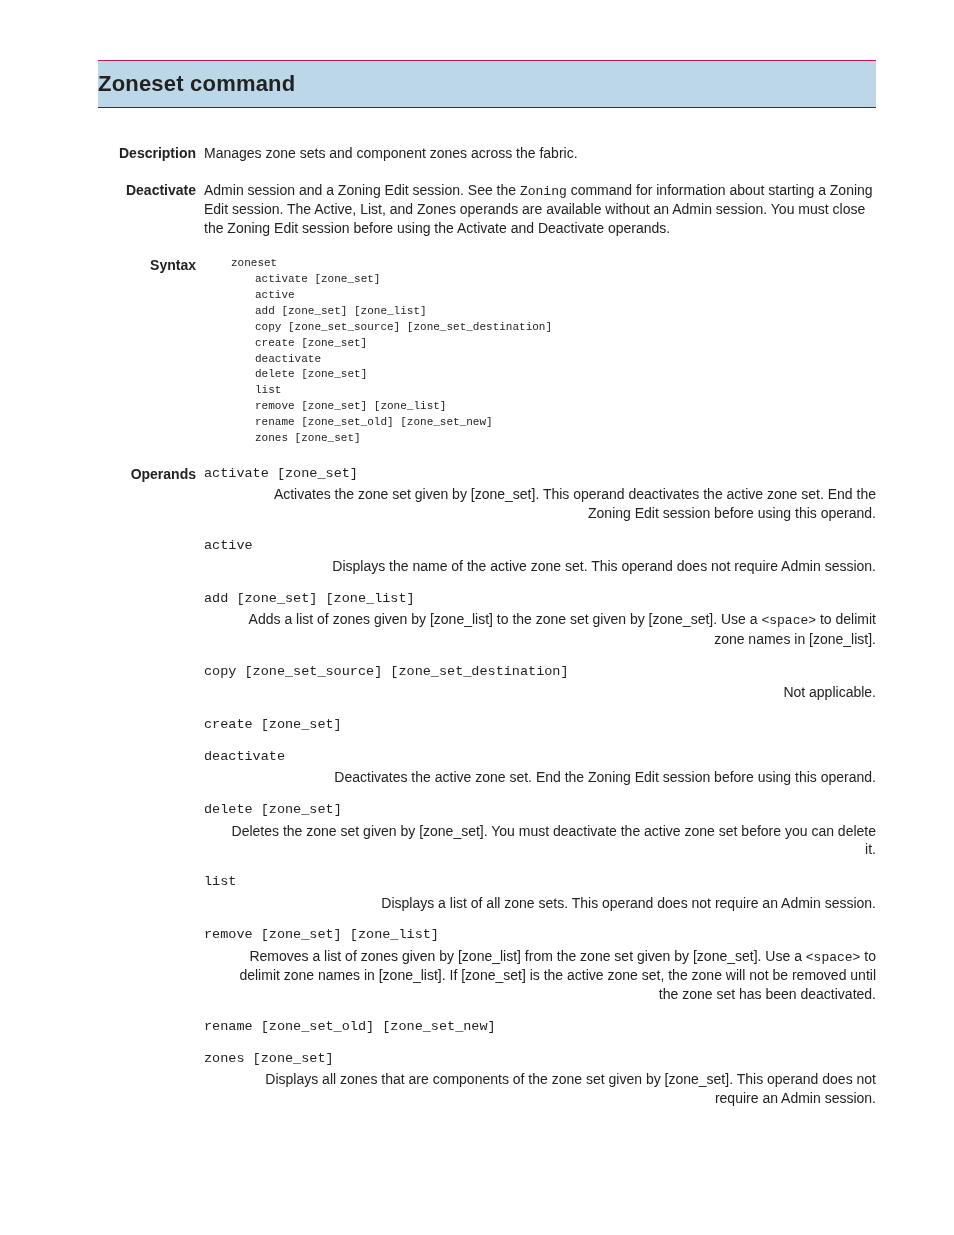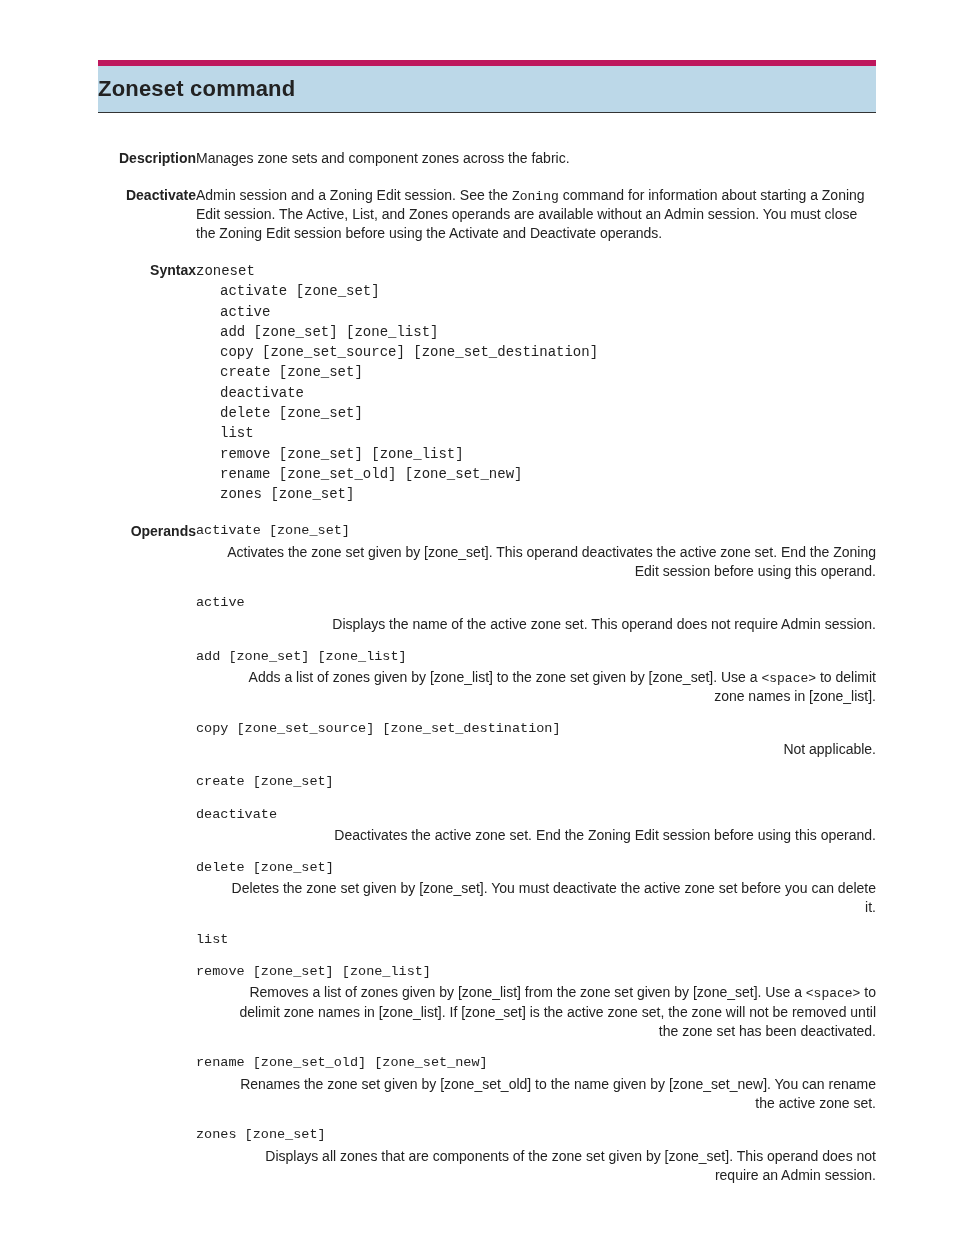--- a/index.html
+++ b/index.html
@@ -17,54 +17,56 @@
     box-sizing: border-box;
     width: 954px;
     position: relative;
     min-height: 1235px;
   }
   .title-bar {
     background: #bcd8e8;
     padding: 8px 10px 8px 0;
     margin-left: -2px;
     margin-bottom: 36px;
-    border-top: 6px solid #be185d;
+    border-top: 1px solid #be185d;
     border-bottom: 1px solid #333;
   }
   .title-bar h1 {
     margin: 0;
     font-size: 22px;
     font-weight: 700;
     letter-spacing: 0.2px;
   }
   .entry {
     display: flex;
     align-items: flex-start;
     margin-bottom: 18px;
   }
   .label-col {
     width: 96px;
     flex: 0 0 96px;
     text-align: right;
+    padding-right: 8px;
     font-weight: 700;
     font-size: 14px;
   }
   .body-col {
     flex: 1;
   }
   .mono {
     font-family: "Courier New", Courier, monospace;
     font-size: 13px;
   }
   .u {
   }
   .syntax-block {
     font-family: "Courier New", Courier, monospace;
-    font-size: 14px;
+    font-size: 11px;
     line-height: 1.45;
+    margin-left: 27px;
   }
   .syntax-sub {
     padding-left: 24px;
   }
   .operand {
     margin-bottom: 14px;
   }
   .operand-cmd {
     font-family: "Courier New", Courier, monospace;
     font-size: 13.5px;
@@ -141,28 +143,28 @@
         <div class="operand">
           <div class="operand-cmd"><span class="u">deact</span><span>ivate</span></div>
           <div class="operand-desc"><span>Deactivates the active zone set. End the Zoning Edit session before using this operand.</span></div>
         </div>
         <div class="operand">
           <div class="operand-cmd"><span class="u">del</span><span>ete [zone_set]</span></div>
           <div class="operand-desc"><span>Deletes the zone set given by [zone_set]. You must deactivate the active zone set before you can delete it.</span></div>
         </div>
         <div class="operand">
           <div class="operand-cmd"><span>list</span></div>
+          <div class="operand-desc"><span>Displays a list of all zone sets. This operand does not require an Admin session.</span></div>
         </div>
         <div class="operand">
           <div class="operand-cmd"><span>remove [zone_set] [zone_list]</span></div>
           <div class="operand-desc"><span>Removes a list of zones given by [zone_list] from the zone set given by [zone_set]. Use a </span><span class="mono">&lt;space&gt;</span><span> to delimit zone names in [zone_list]. If [zone_set] is the active zone set, the zone will not be removed until the zone set has been deactivated.</span></div>
         </div>
         <div class="operand">
           <div class="operand-cmd"><span>rename [zone_set_old] [zone_set_new]</span></div>
-          <div class="operand-desc"><span>Renames the zone set given by [zone_set_old] to the name given by [zone_set_new]. You can rename the active zone set.</span></div>
         </div>
         <div class="operand">
           <div class="operand-cmd"><span>zones [zone_set]</span></div>
           <div class="operand-desc"><span>Displays all zones that are components of the zone set given by [zone_set]. This operand does not require an Admin session.</span></div>
         </div>
       </div>
   </div>
 
 </div>
 

